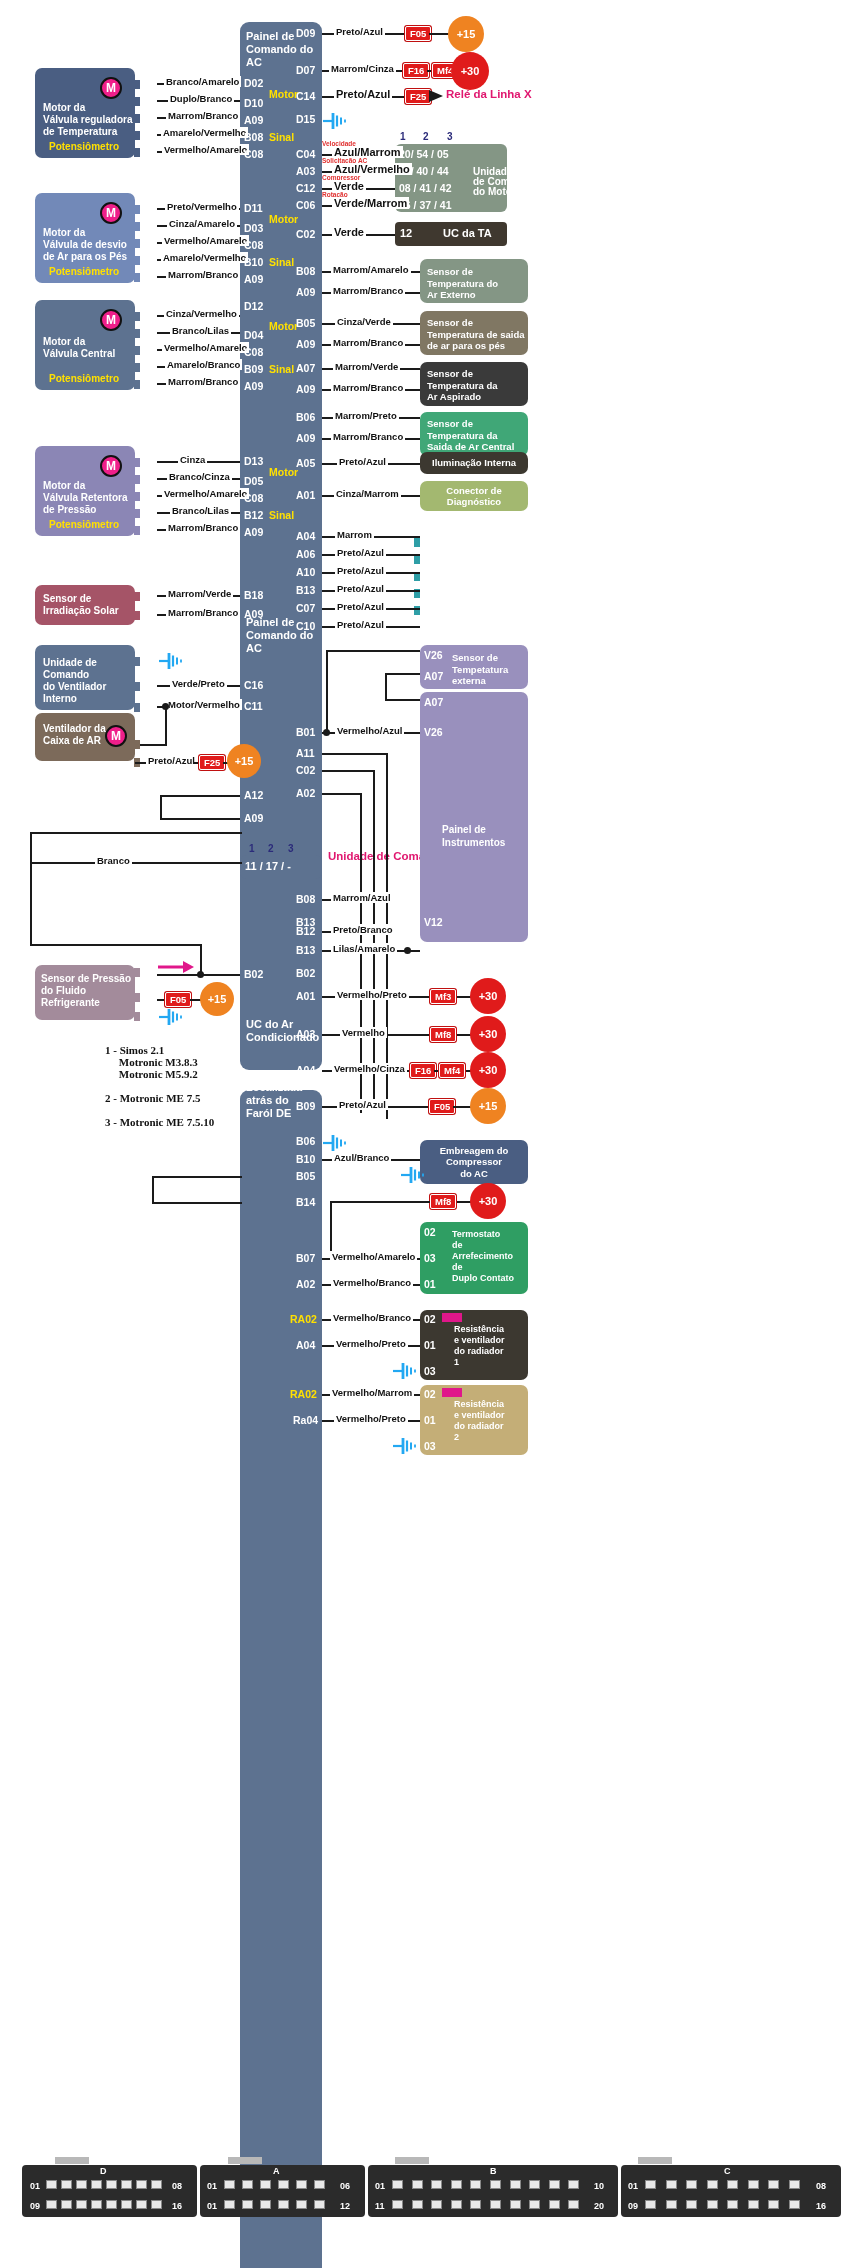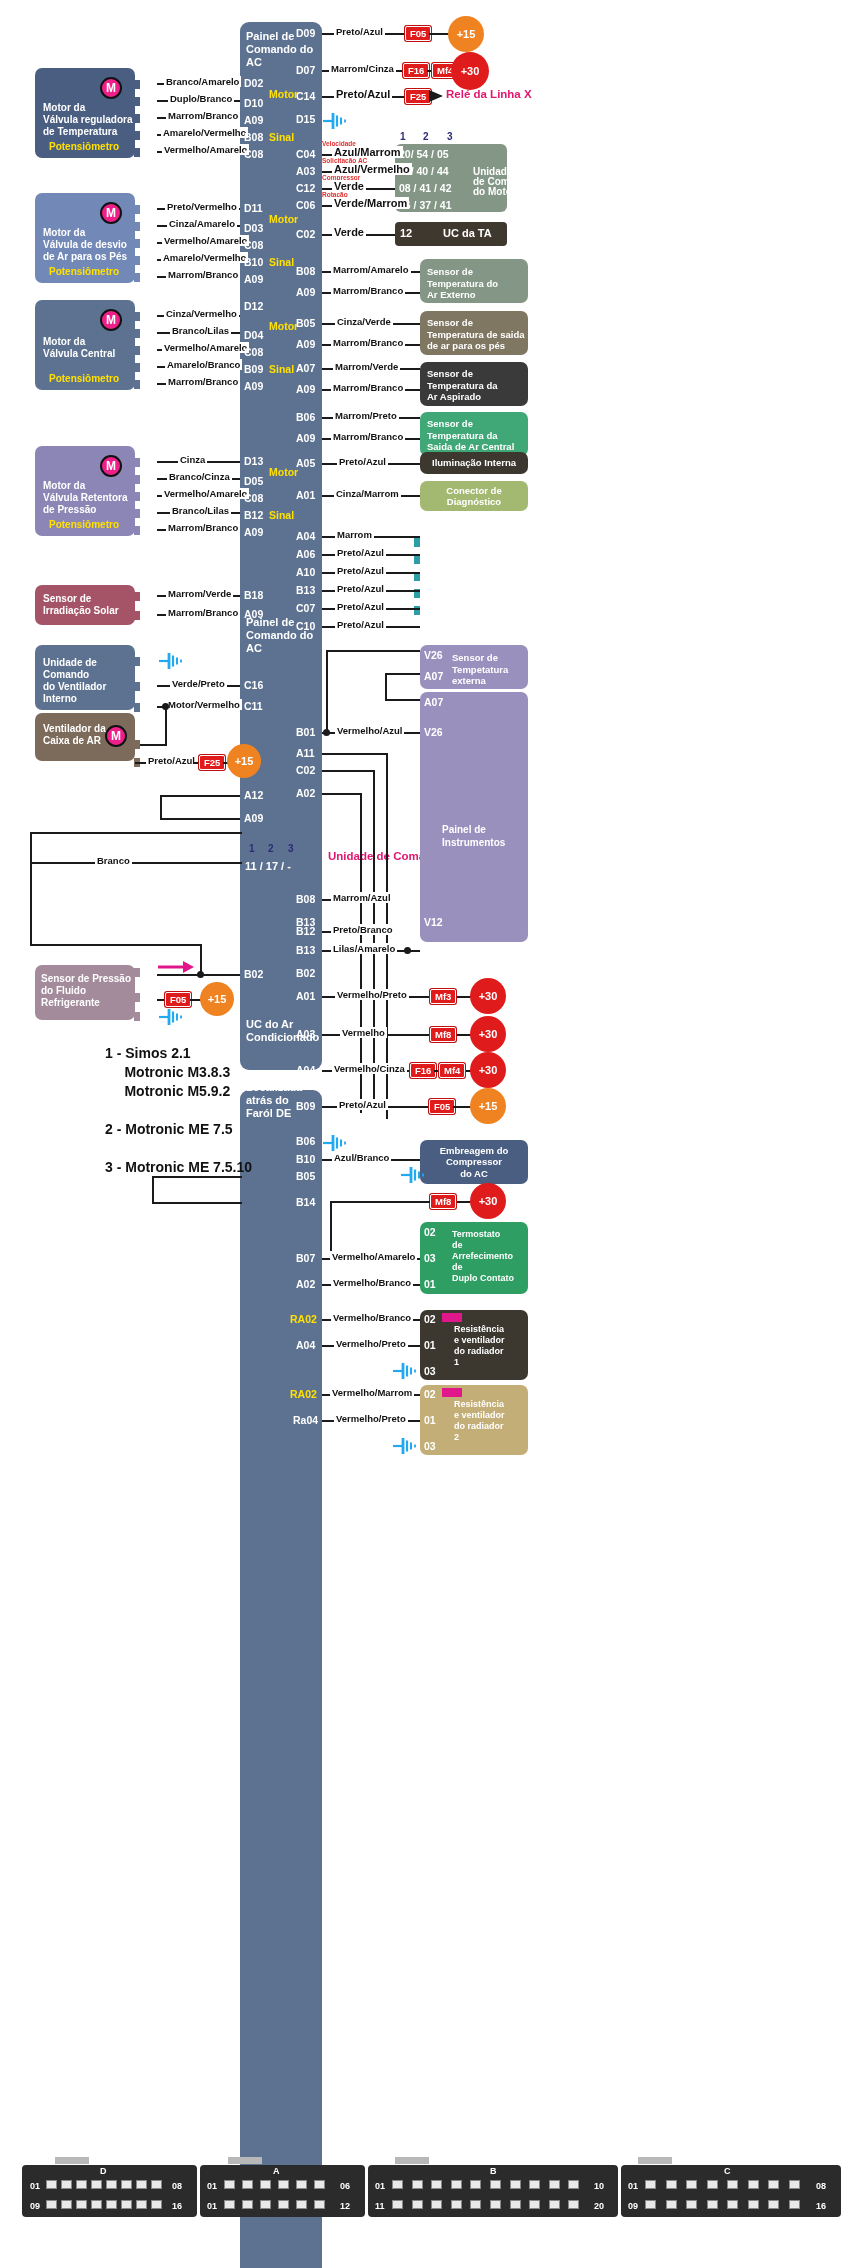--- a/index.html
+++ b/index.html
@@ -51,22 +51,22 @@
   }
   .numhdr {
     position:absolute; font-size:10px; font-weight:bold; color:#2b2b7a;
     white-space:nowrap;
   }
   .magenta {
     position:absolute; font-size:11.5px; font-weight:bold; color:#e0176f;
     white-space:nowrap; line-height:13px;
   }
   .note {
-    position:absolute; font-size:14px; font-weight:bold; color:#111;
-    line-height:19px; white-space:pre;
+    position:absolute; font-size:11px; font-weight:bold; color:#111;
+    line-height:12px; white-space:pre;font-family:Liberation Serif, serif;
   }
 
   
   .w { position:absolute; background:#1a1a1a; }
   .wh { height:2px; }
   .wv { width:2px; }
   .dot { position:absolute; width:7px; height:7px; border-radius:50%; background:#1a1a1a; }
 
   
   .fuse {

